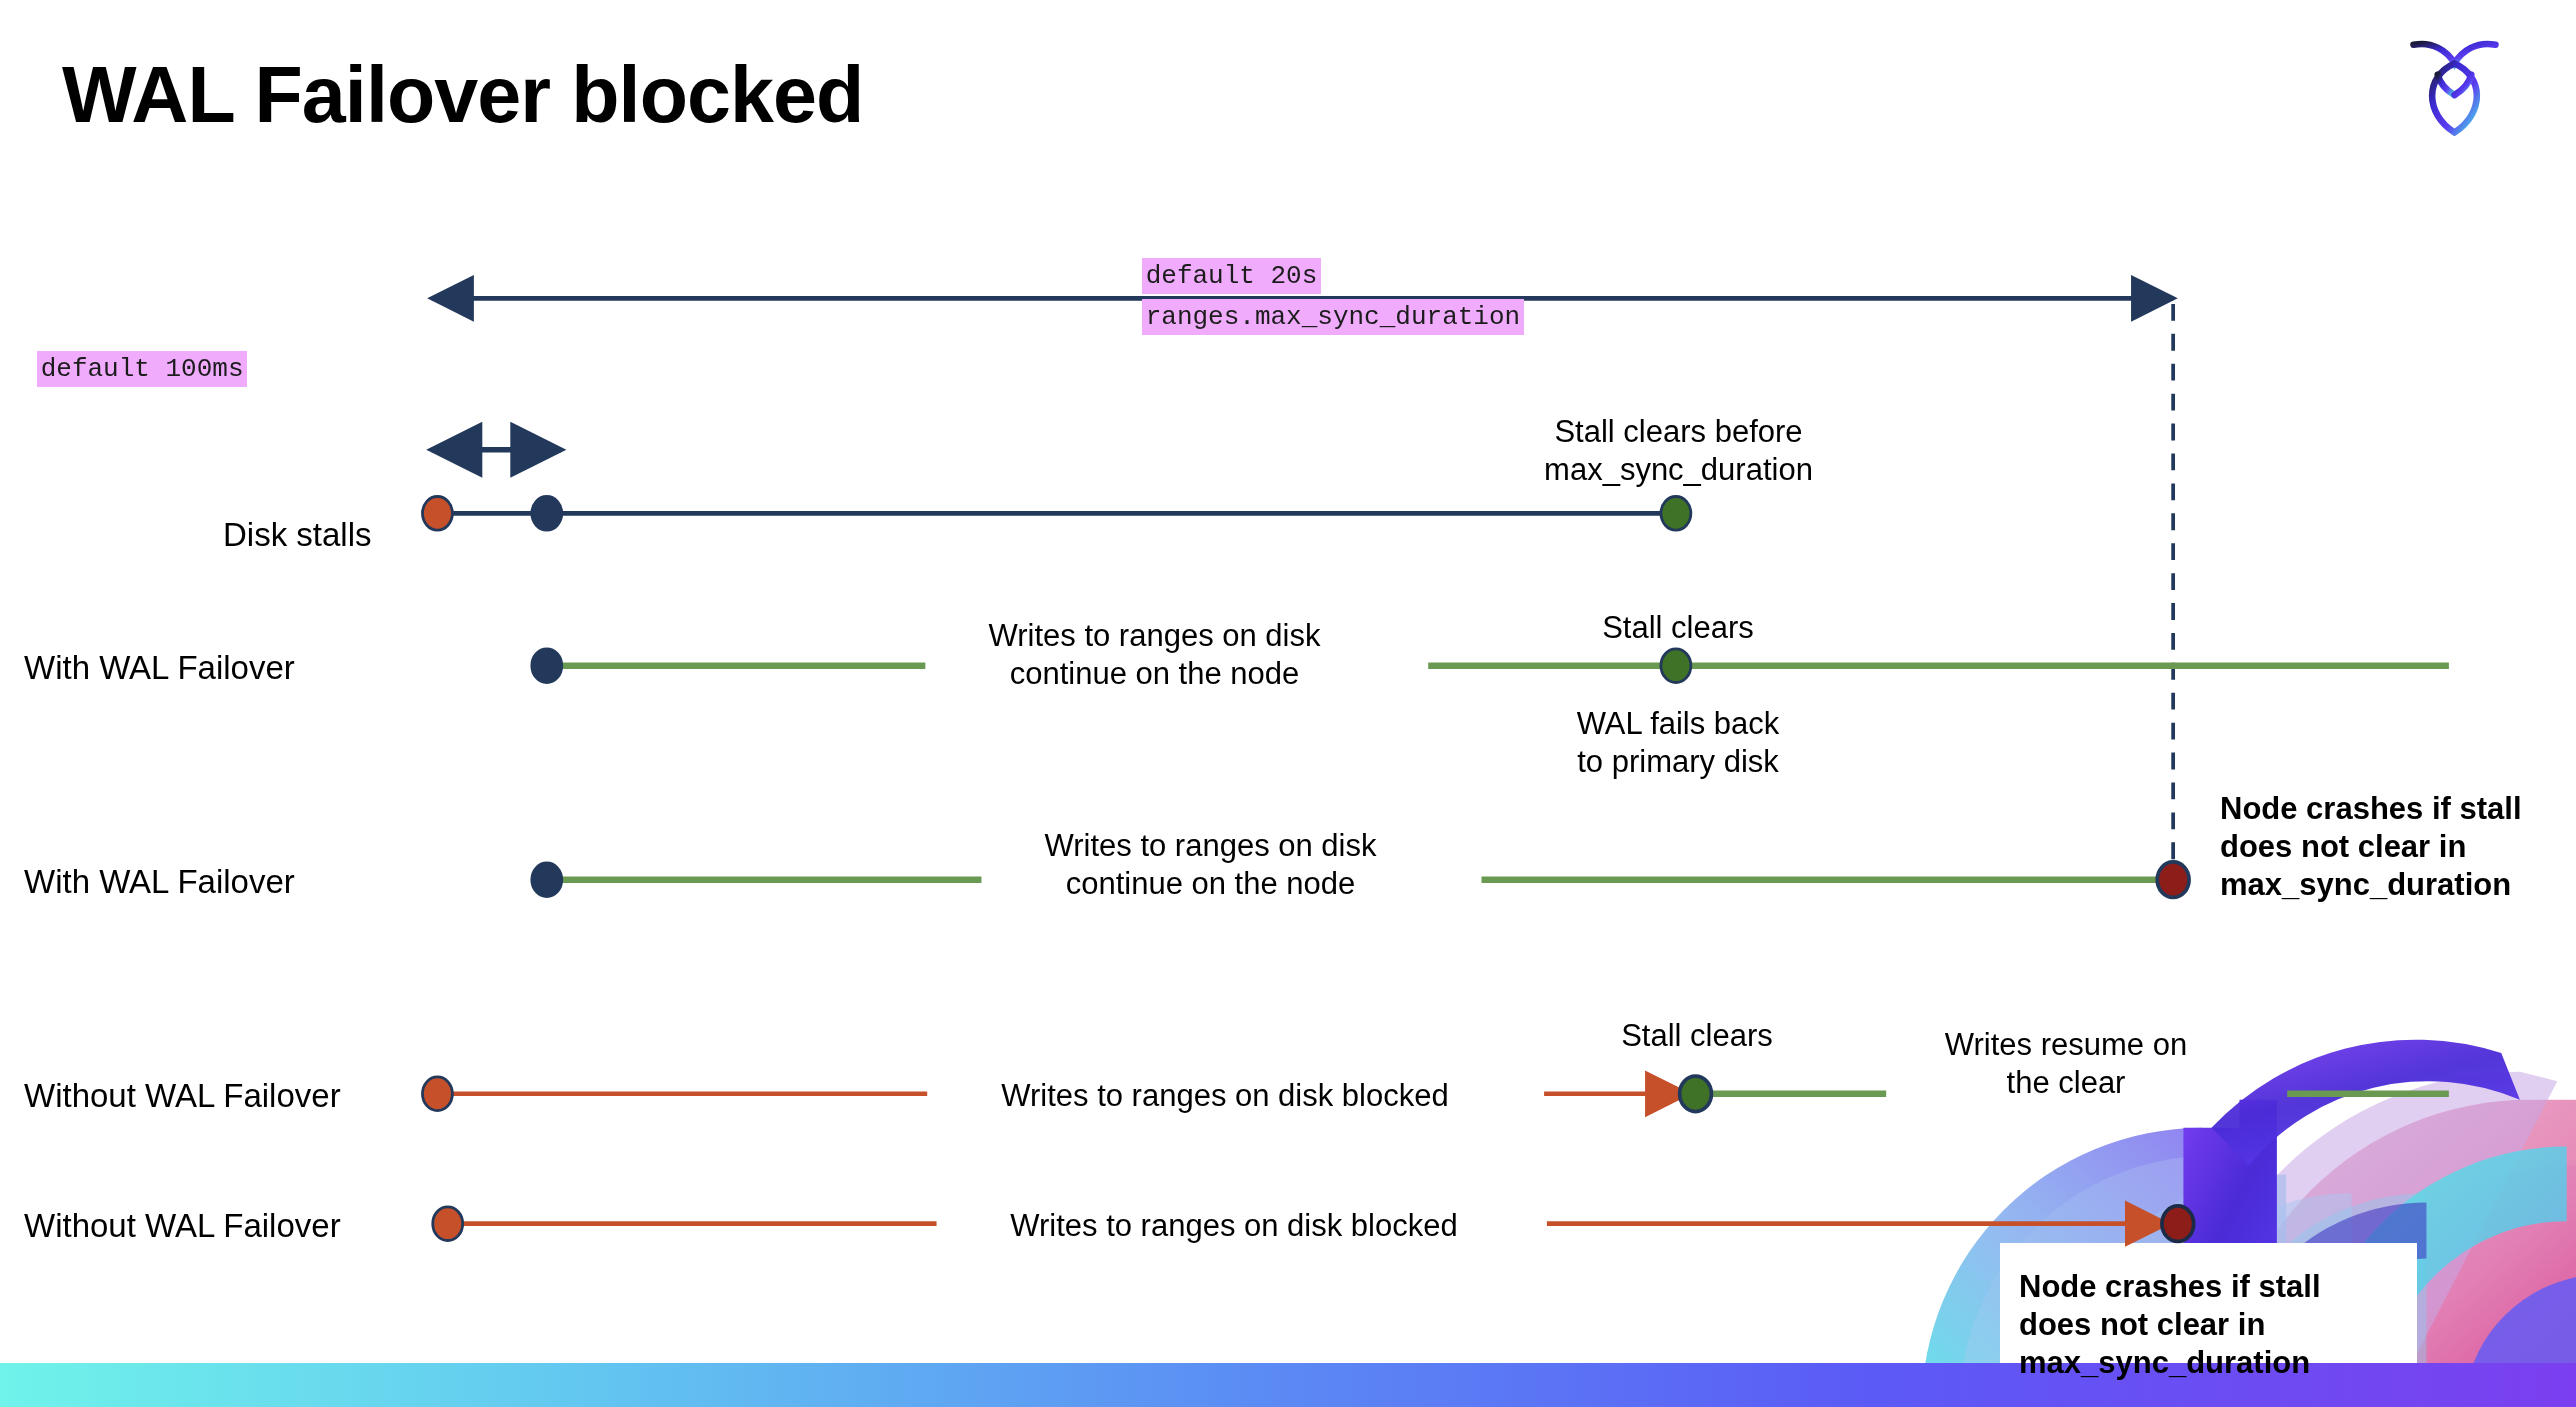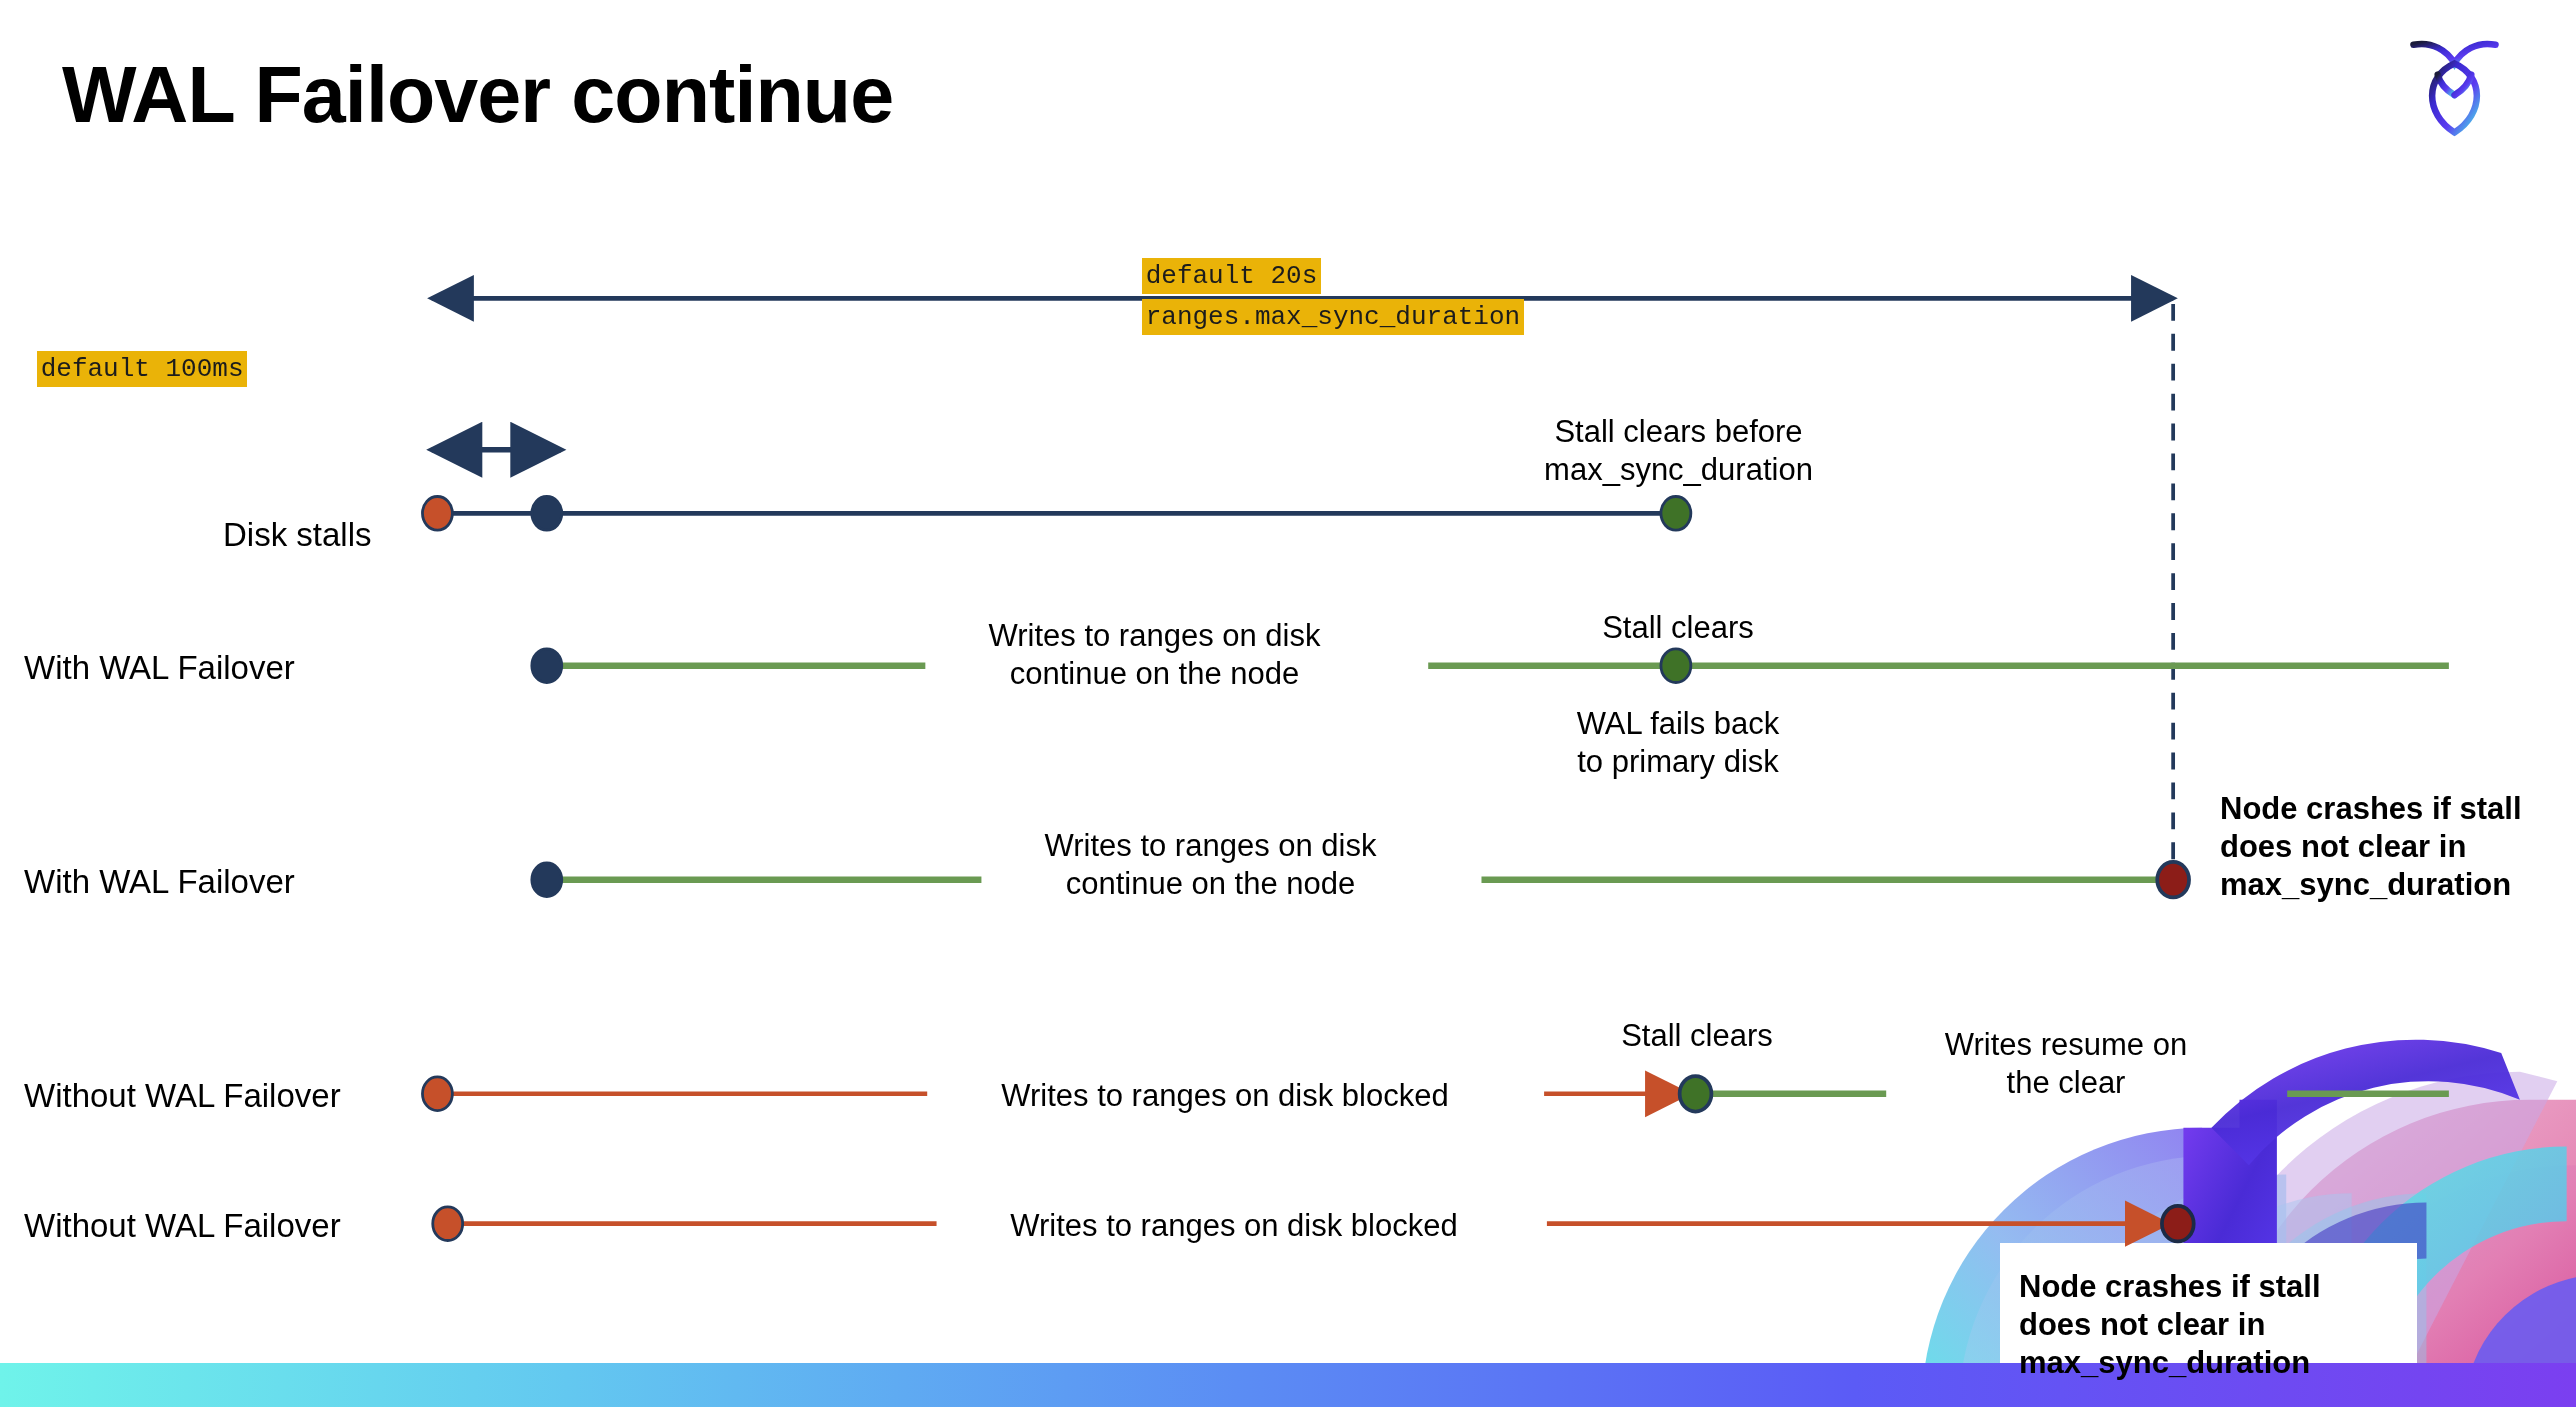--- a/index.html
+++ b/index.html
@@ -31,21 +31,21 @@
     position:absolute;left:62px;top:49px;
     font-size:79px;font-weight:bold;color:#000;letter-spacing:-0.9px;
     font-family:"Liberation Sans", sans-serif;
     white-space:nowrap;
   }
 
   
   .code{
     position:absolute;
     font-family:"Liberation Mono", monospace;
-    font-size:26px;color:#1c1c1c;background:#eab308;
+    font-size:26px;color:#1c1c1c;background:#f0abfc;
     padding:0.9px 3.7px;white-space:nowrap;line-height:1.33;
   }
 
   
   .txt{
     position:absolute;
     font-size:31px;color:#000;line-height:1.22;
     font-family:"Liberation Sans", sans-serif;
     white-space:pre-line;
   }
@@ -142,21 +142,21 @@
       <g fill="none" stroke="url(#lg)" stroke-width="7" stroke-linecap="round">
         <path d="M10 18 C 30 14 46 24 54 38 C 62 24 78 14 98 18"></path>
         <path d="M54 38 C 22 52 22 92 54 112 C 86 92 86 52 54 38 Z"></path>
         <path d="M54 112 L 54 72"></path>
         <path d="M54 72 C 44 66 38 58 36 50"></path>
         <path d="M54 72 C 64 66 70 58 72 50"></path>
       </g>
     </svg>
   </div>
 
-  <div class="title">WAL Failover continue</div>
+  <div class="title">WAL Failover blocked</div>
 
   <svg class="svg-layer" viewBox="0 0 2756 1506">
     <defs>
       <marker id="arrNavyEnd" markerWidth="12" markerHeight="12" refX="9" refY="5" orient="auto">
         <path d="M0,0 L10,5 L0,10 Z" fill="#23395b"></path>
       </marker>
       <marker id="arrNavyStart" markerWidth="12" markerHeight="12" refX="1" refY="5" orient="auto">
         <path d="M10,0 L0,5 L10,10 Z" fill="#23395b"></path>
       </marker>
       <marker id="arrOrangeEnd" markerWidth="12" markerHeight="12" refX="9" refY="5" orient="auto">

